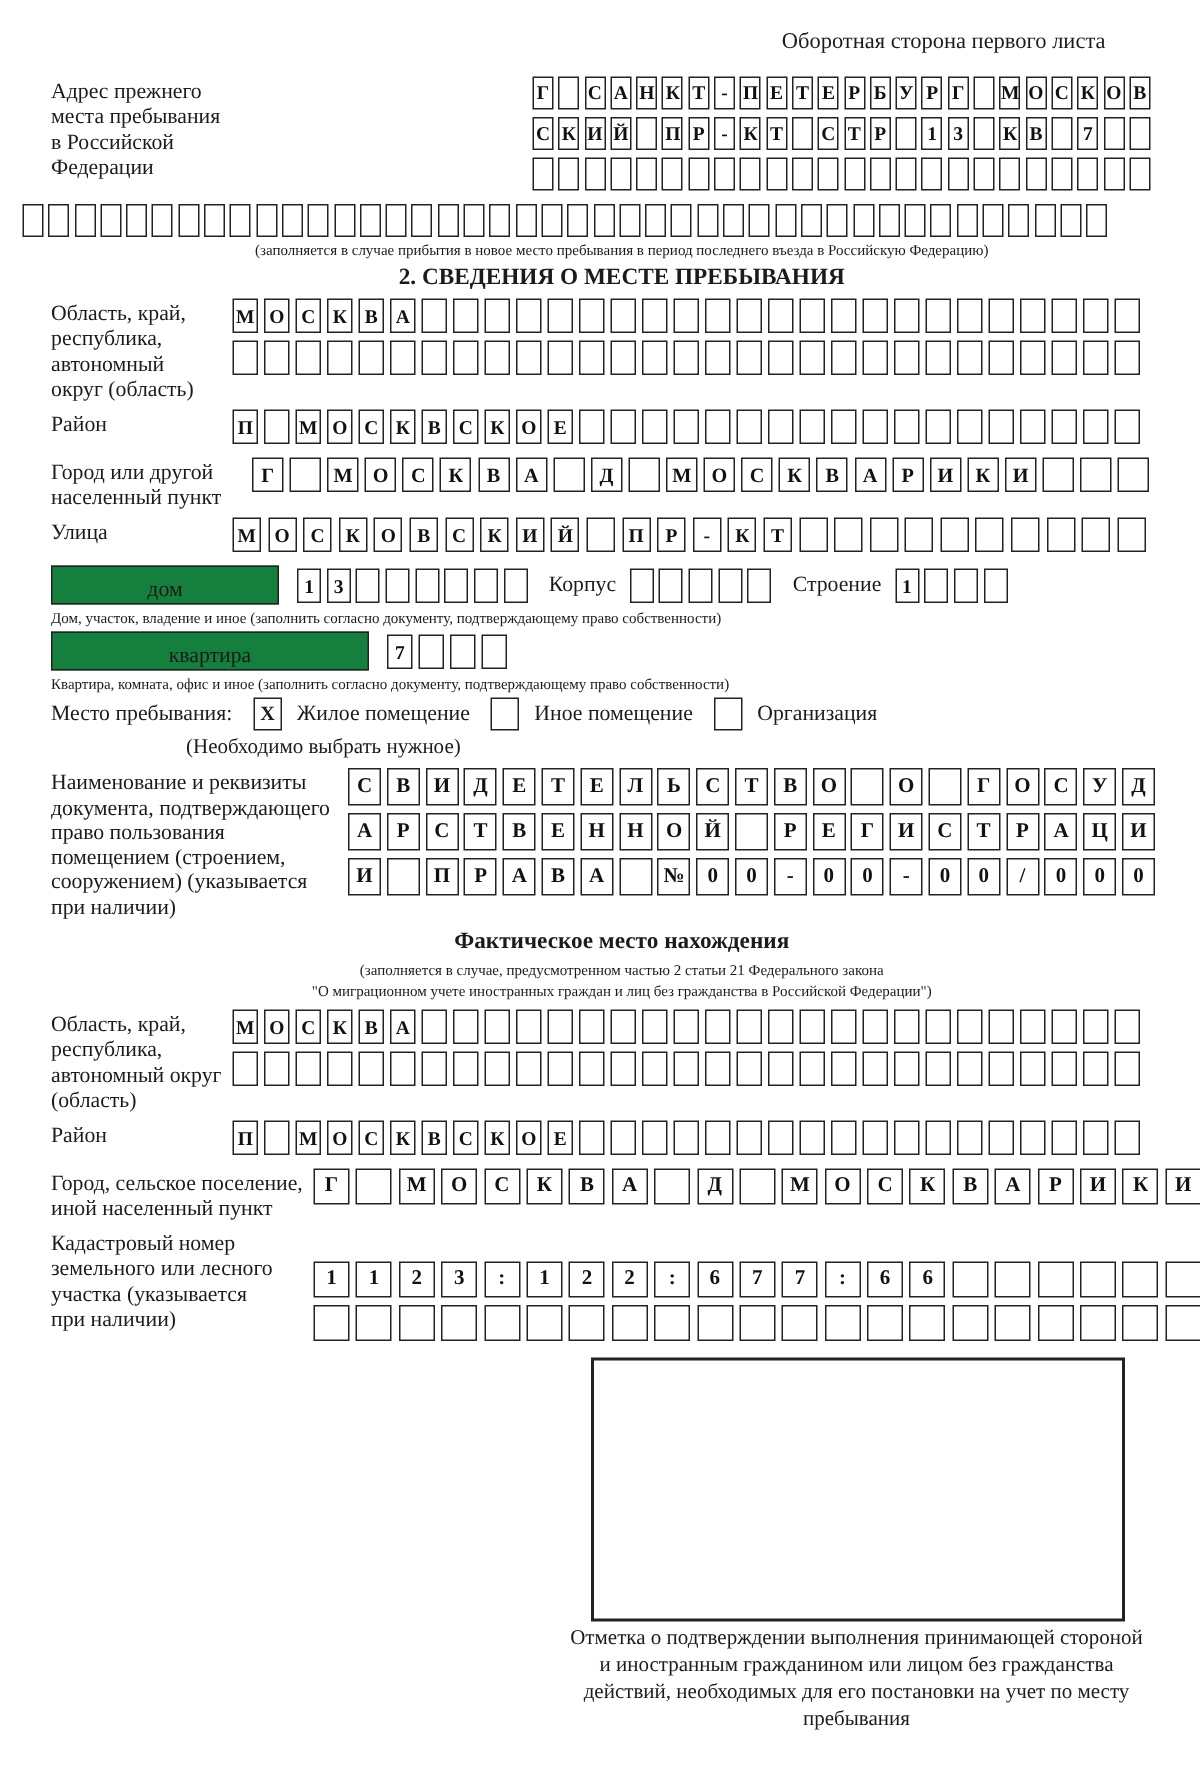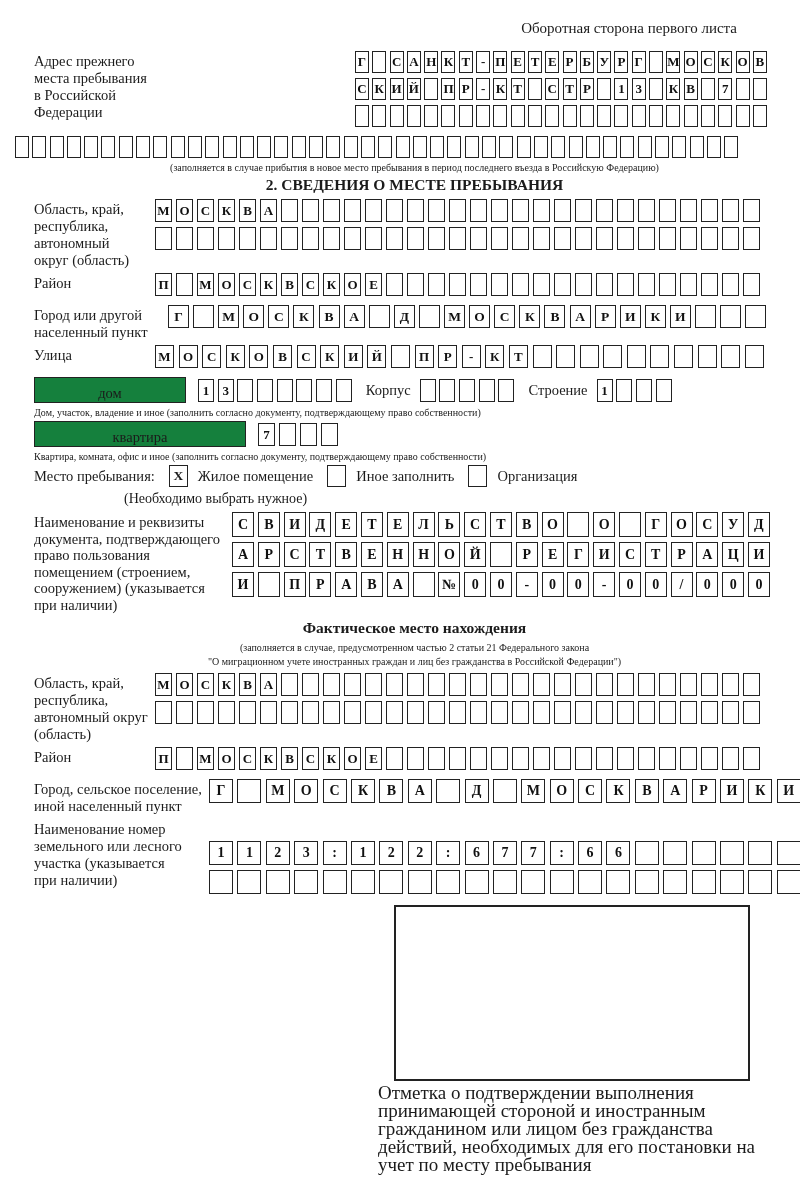--- a/index.html
+++ b/index.html
@@ -39,21 +39,21 @@
   .inl{ margin:0 9px 0 14px; }
   .chk{
     display:inline-flex;align-items:center;justify-content:center;
     width:17px;height:20px;border:1.6px solid #222;margin:0 10px 0 14px;
     font-style:normal;font-size:13.5px;font-weight:bold;background:#fff;
   }
   .chk i{ font-style:normal; }
   .note{ text-align:left;font-size:14px;padding-left:90px;margin:0 0 5px 0; }
   .stamp{ margin-top:6px; }
   .stampbox{ margin-left:360px;width:352px;height:172px;border:2px solid #222;background:#fff; }
-  .stampcap{ margin-left:344px;width:386px;font-size:19px;line-height:18px;margin-top:3px; }
+  .stampcap{ margin-left:344px;width:386px;text-align:center;font-size:14px;line-height:18px;margin-top:3px; }
   .mb6{ margin-bottom:6px; }
 </style>
 </head>
 <body>
 
 <div class="page">
 
   <div class="title">Оборотная сторона первого листа</div>
 
   <div class="fblock">
@@ -412,21 +412,21 @@
 
   <div class="inlrow">
     <span>Место пребывания:</span>
     <span class="chk">
         <i>X</i>
       </span>
     <span>Жилое помещение</span>
     <span class="chk">
         <i></i>
       </span>
-    <span>Иное заполнить</span>
+    <span>Иное помещение</span>
     <span class="chk">
         <i></i>
       </span>
     <span>Организация</span>
   </div>
   <div class="note">(Необходимо выбрать нужное)</div>
 
   <div class="fblock mb6">
     <div class="flabel" style="flex:0 0 198px;line-height:16.5px">Наименование и реквизиты
 документа, подтверждающего
@@ -643,21 +643,21 @@
           <span class="cell">А</span>
           <span class="cell">Р</span>
           <span class="cell">И</span>
           <span class="cell">К</span>
           <span class="cell">И</span>
         </div>
       </div>
   </div>
 
   <div class="fblock">
-    <div class="flabel" style="flex:0 0 175px">Наименование номер
+    <div class="flabel" style="flex:0 0 175px">Кадастровый номер
 земельного или лесного
 участка (указывается
 при наличии)</div>
     <div class="rows" style="padding-top:22px">
       <div class="cells g29">
           <span class="cell">1</span>
           <span class="cell">1</span>
           <span class="cell">2</span>
           <span class="cell">3</span>
           <span class="cell">:</span>

